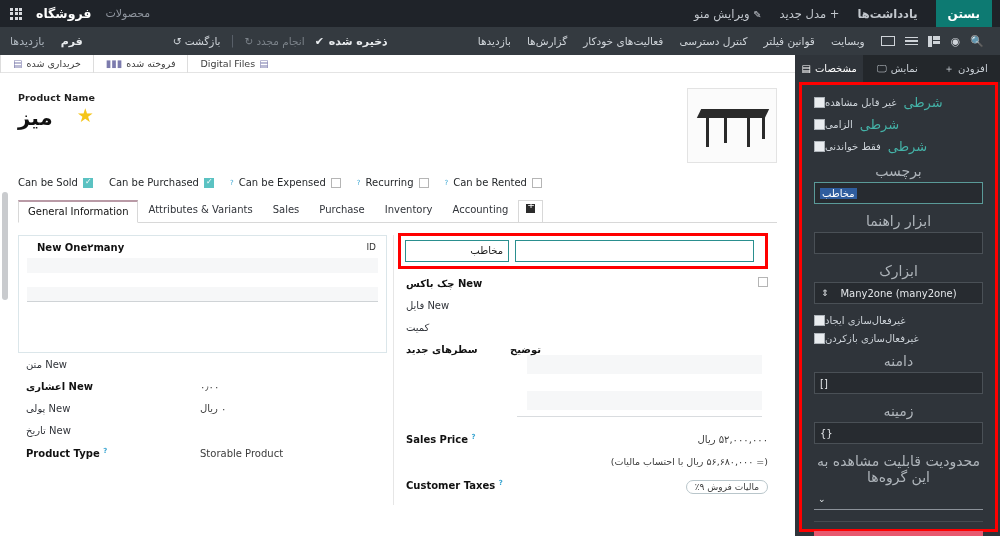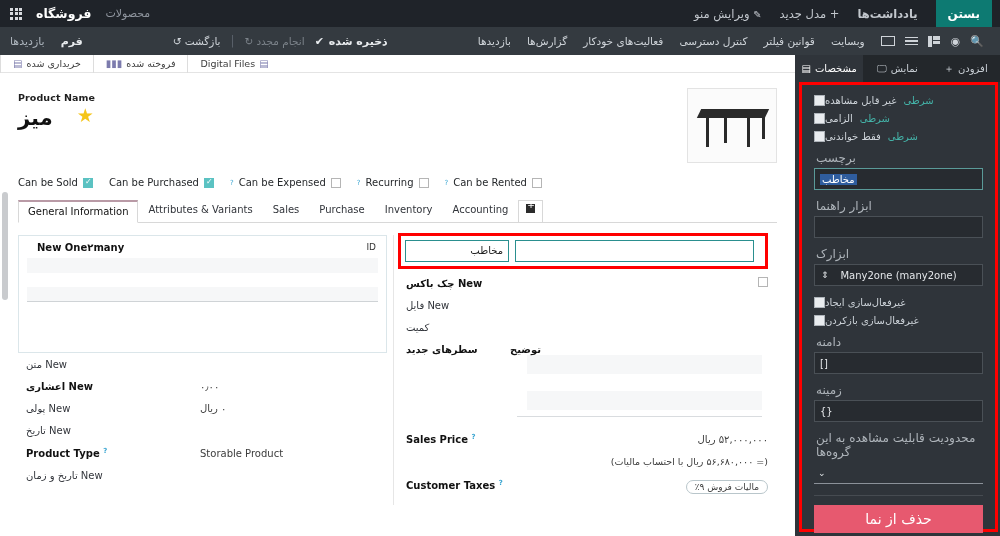--- a/index.html
+++ b/index.html
@@ -190,23 +190,23 @@
 
   .rp-redbox {
     position: absolute; top: 27px; right: 2px; left: 4px; bottom: 4px;
     border: 3px solid #ff0000;
   }
   .rp-content { padding: 10px 12px 0 12px; }
 
   .rp-crow { display: flex; flex-direction: row-reverse; align-items: center; margin-bottom: 7px; }
   .rp-crow .cbx { width: 11px; height: 11px; background: #e9ecef; border: 1px solid #aeb4ba; }
   .rp-crow .lb { font-size: 10px; color: #ced4da; margin-right: 7px; }
-  .rp-crow .cond { margin-right: auto; font-size: 10px; color: #44b3a8; }
-
-  .rp-flabel { font-size: 12px; color: #aeb4ba; text-align: left; margin: 9px 2px 3px 2px; }
+  .rp-crow .cond { margin-right: auto; font-size: 13px; color: #44b3a8; }
+
+  .rp-flabel { font-size: 14px; color: #aeb4ba; text-align: center; margin: 9px 2px 3px 2px; }
   .rp-input {
     width: 100%; height: 22px; background: #272b30; border: 1px solid #4a5056;
     color: #dfe3e6; font-size: 10px; text-align: right; padding: 0 5px;
     display: flex; align-items: center; flex-direction: row-reverse;
   }
   .rp-input.focus { border-color: #5a9a98; }
   .rp-input .sel { background: #2f5d9e; color: #ffffff; padding: 0 2px; }
   .rp-input.plain { color: #e3e6e9; }
   .rp-select {
     width: 100%; height: 22px; background: #272b30; border: 1px solid #4a5056;
@@ -417,24 +417,20 @@
             <span class="flabel">New تاریخ</span>
             <span class="fval"></span>
           </div>
           <div class="frow">
             <span class="flabel bold">
               <span class="q">?</span>
               <span>Product Type</span>
             </span>
             <span class="fval num">Storable Product</span>
           </div>
-          <div class="frow">
-            <span class="flabel">New تاریخ و زمان</span>
-            <span class="fval"></span>
-          </div>
         </div>
 
         <div class="col-left">
 
           <div class="hl-box">
             <div class="hl-input small">مخاطب</div>
             <div class="hl-input big"></div>
           </div>
 
           <div class="frow">

